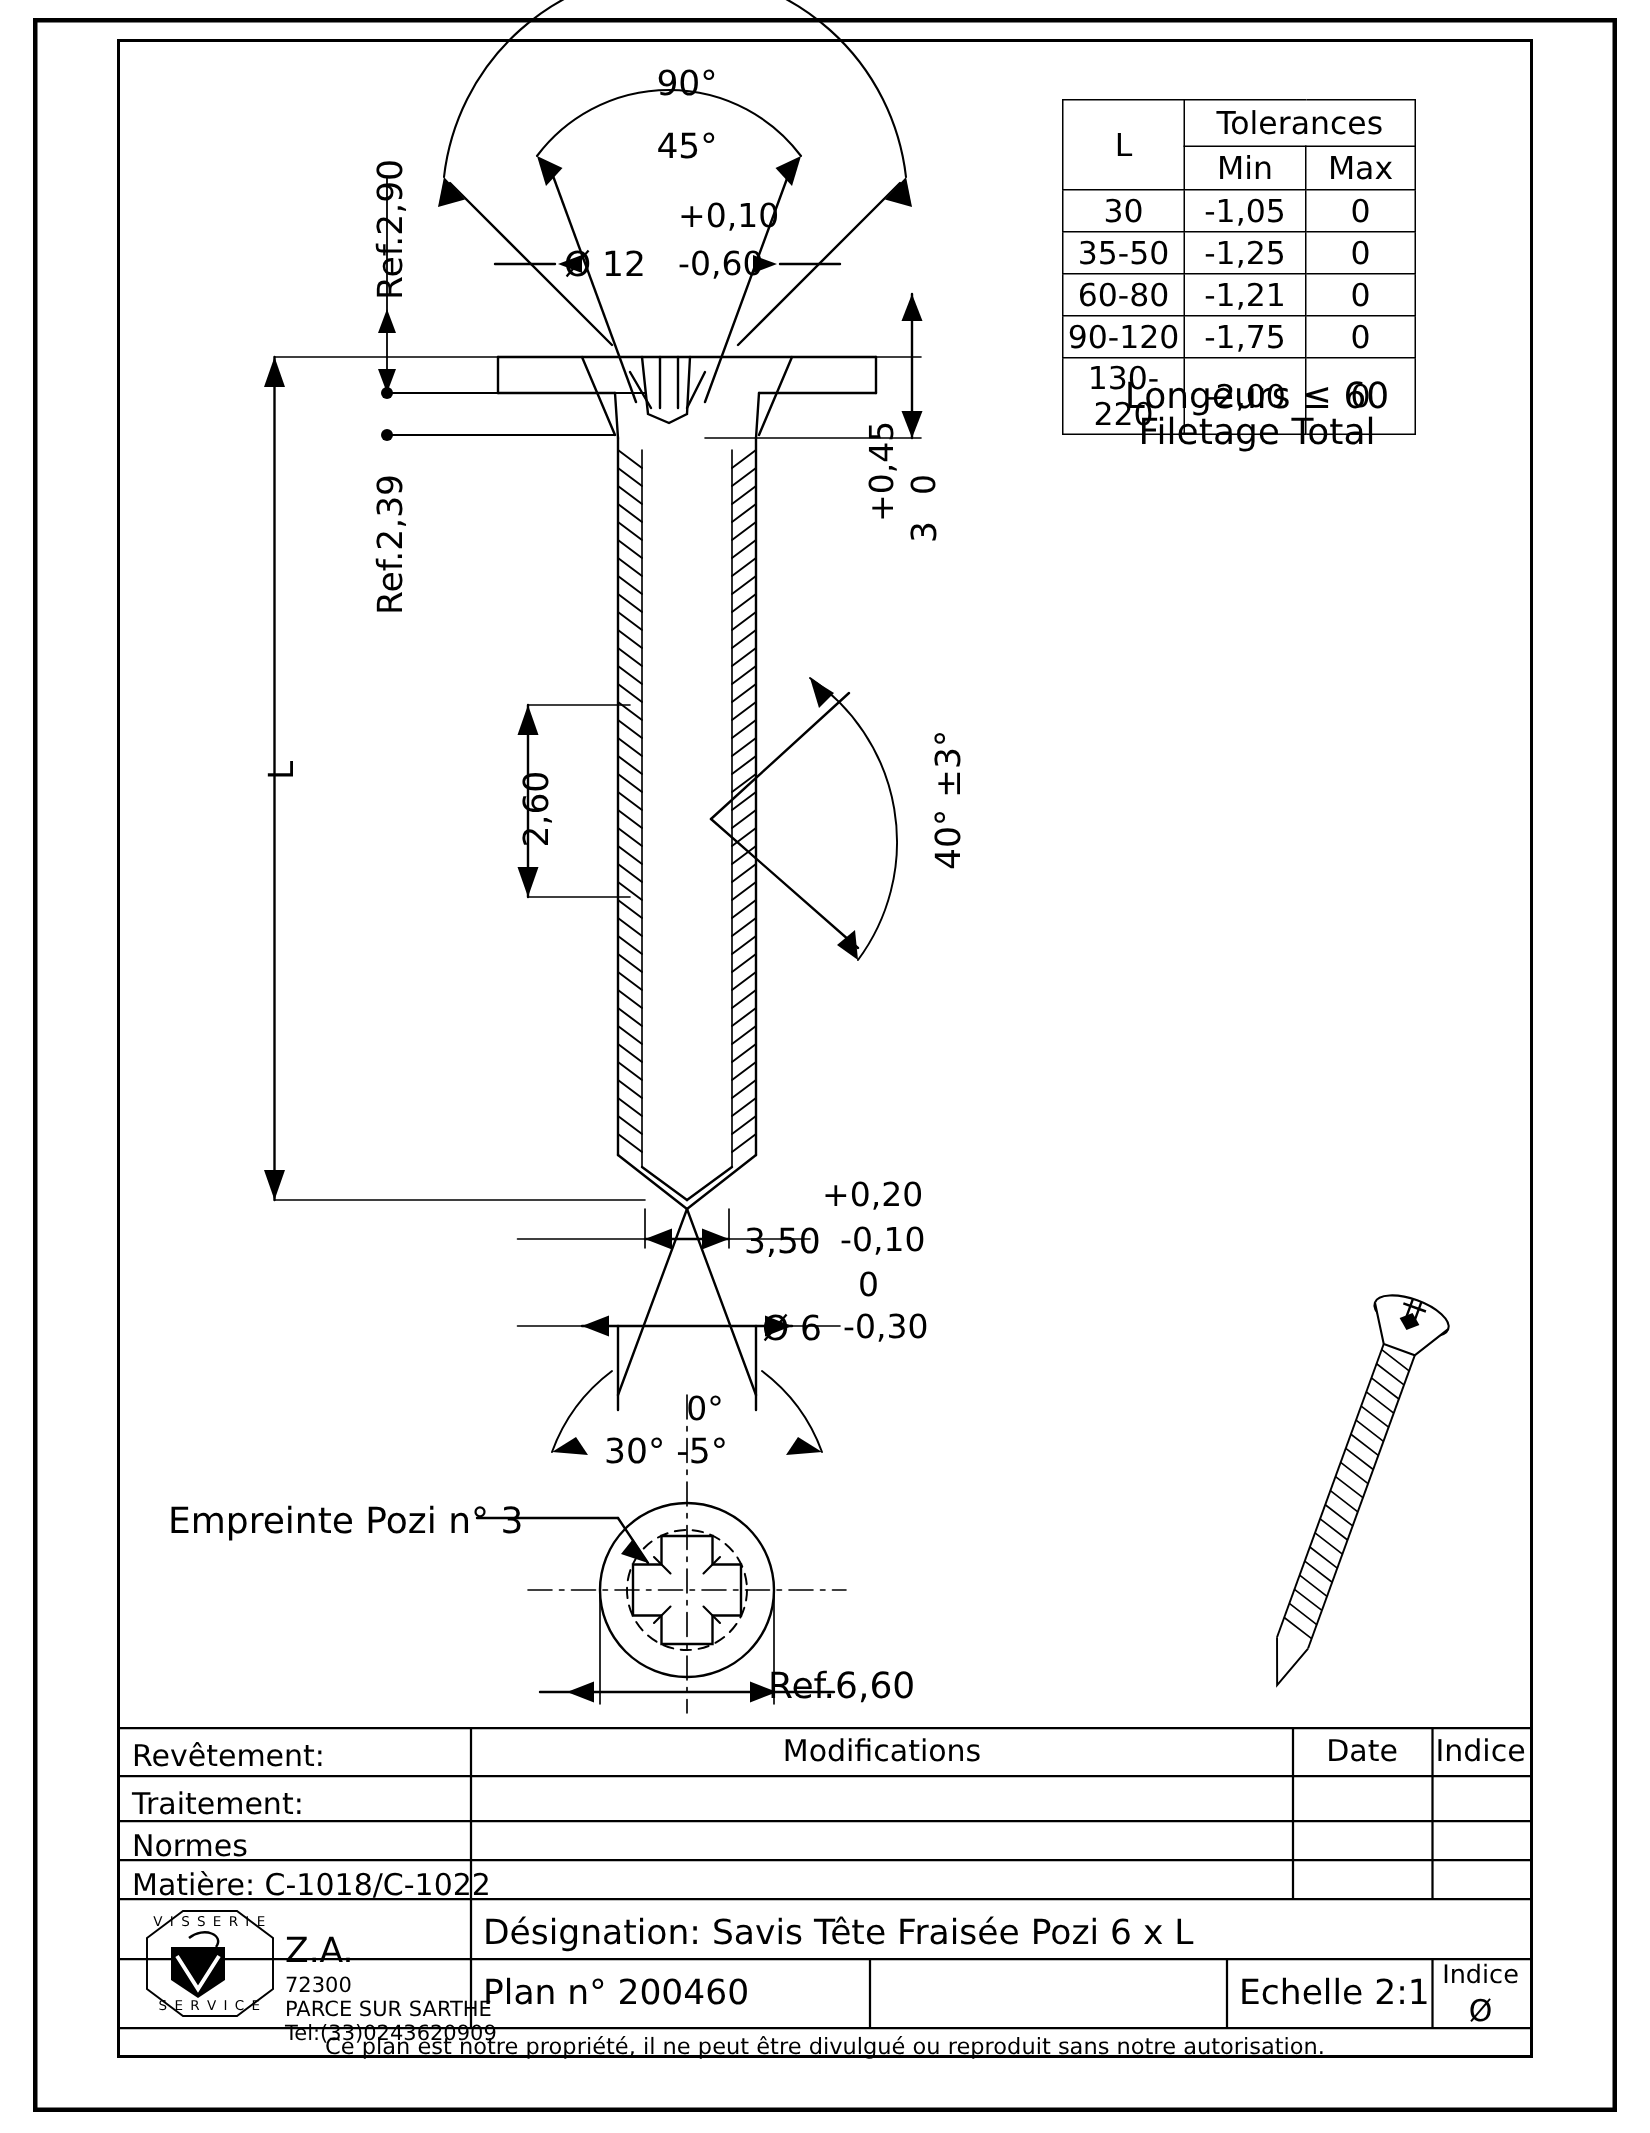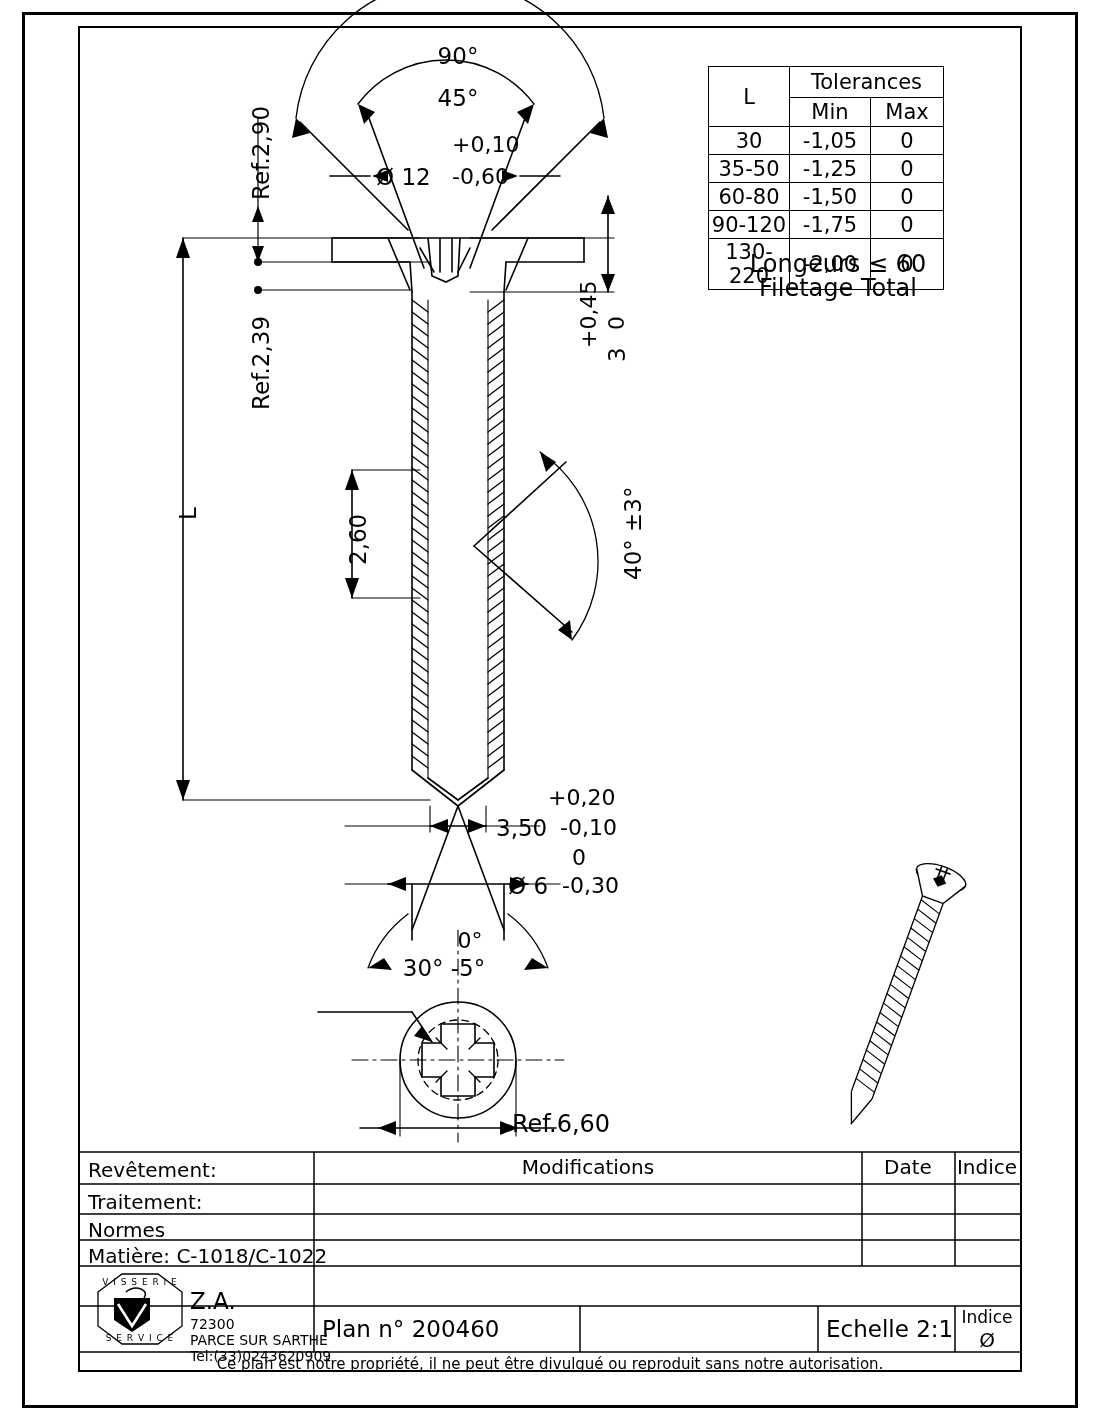--- a/index.html
+++ b/index.html
@@ -225,20 +225,21 @@
   <div class="txt" style="left:496px;top:815px;font-size:23px;">3,50</div>
   <div class="txt" style="left:560px;top:815px;font-size:22px;">-0,10</div>
 
   <div class="txt" style="left:572px;top:845px;font-size:22px;">0</div>
   <div class="txt" style="left:508px;top:873px;font-size:23px;">Ø 6</div>
   <div class="txt" style="left:562px;top:873px;font-size:22px;">-0,30</div>
 
   <div class="txt ctr" style="left:470px;top:940px;font-size:22px;">0°</div>
   <div class="txt ctr" style="left:444px;top:968px;font-size:23px;">30° -5°</div>
 
+  <div class="txt" style="left:112px;top:1000px;font-size:24px;">Empreinte Pozi n° 3</div>
   <div class="txt" style="left:512px;top:1110px;font-size:24px;">Ref.6,60</div>
 
   <table class="tol" style="left:708px;top:66px;width:236px;font-size:21px;">
     <tbody>
         <tr>
       <td rowspan="2" style="width:78px;height:28px;">L</td>
       <td colspan="2" style="height:28px;">Tolerances</td>
     </tr>
     <tr>
       <td style="width:78px;height:26px;">Min</td>
@@ -249,21 +250,21 @@
       <td>-1,05</td>
       <td>0</td>
     </tr>
     <tr>
       <td style="height:25px;margin-top:43px;">35-50</td>
       <td>-1,25</td>
       <td>0</td>
     </tr>
     <tr>
       <td style="height:25px;">60-80</td>
-      <td>-1,50</td>
+      <td>-1,21</td>
       <td>0</td>
     </tr>
     <tr>
       <td style="height:25px;">90-120</td>
       <td>-1,75</td>
       <td>0</td>
     </tr>
     <tr>
       <td style="height:25px;">130-220</td>
       <td>-2,00</td>
@@ -277,20 +278,21 @@
 
   <div class="tb-txt" style="left:88px;top:1158px;font-size:20px;">Revêtement:</div>
   <div class="tb-txt" style="left:88px;top:1190px;font-size:20px;">Traitement:</div>
   <div class="tb-txt" style="left:88px;top:1218px;font-size:20px;">Normes</div>
   <div class="tb-txt" style="left:88px;top:1244px;font-size:20px;">Matière: C-1018/C-1022</div>
 
   <div class="txt ctr" style="left:588px;top:1167px;font-size:20px;">Modifications</div>
   <div class="txt ctr" style="left:908px;top:1167px;font-size:20px;text-align:center;">Date</div>
   <div class="txt ctr" style="left:987px;top:1167px;font-size:20px;">Indice</div>
 
+  <div class="tb-txt" style="left:322px;top:1276px;font-size:23px;">Désignation: Savis Tête Fraisée Pozi  6 x L</div>
   <div class="tb-txt" style="left:322px;top:1316px;font-size:23px;">Plan n° 200460</div>
   <div class="tb-txt" style="left:826px;top:1316px;font-size:23px;">Echelle 2:1</div>
   <div class="txt ctr" style="left:987px;top:1317px;font-size:17px;">Indice</div>
   <div class="txt ctr" style="left:987px;top:1340px;font-size:20px;">Ø</div>
 
   <div class="txt ctr" style="left:550px;top:1364px;font-size:15px;">Ce plan est notre propriété, il ne peut être divulgué ou reproduit sans notre autorisation.</div>
 
   <div class="tb-txt" style="left:190px;top:1288px;font-size:23px;">Z.A.</div>
   <div class="tb-txt" style="left:190px;top:1316px;font-size:14px;">72300</div>
   <div class="tb-txt" style="left:190px;top:1332px;font-size:14px;">PARCE SUR SARTHE</div>

